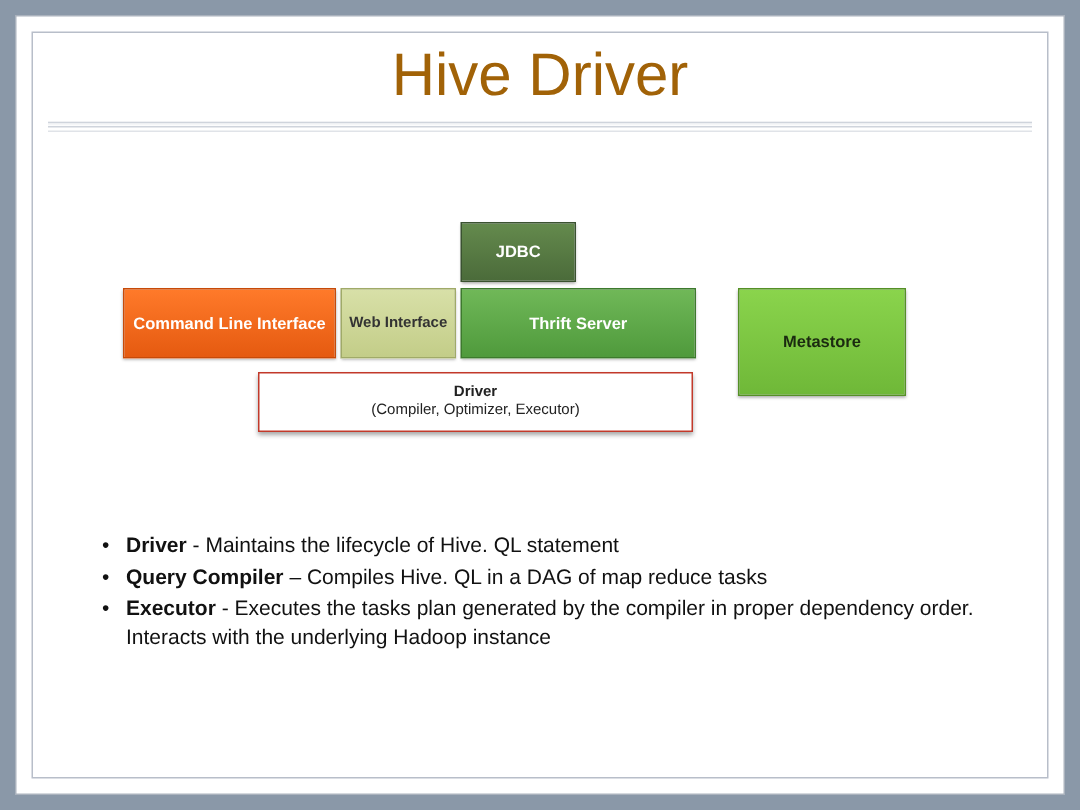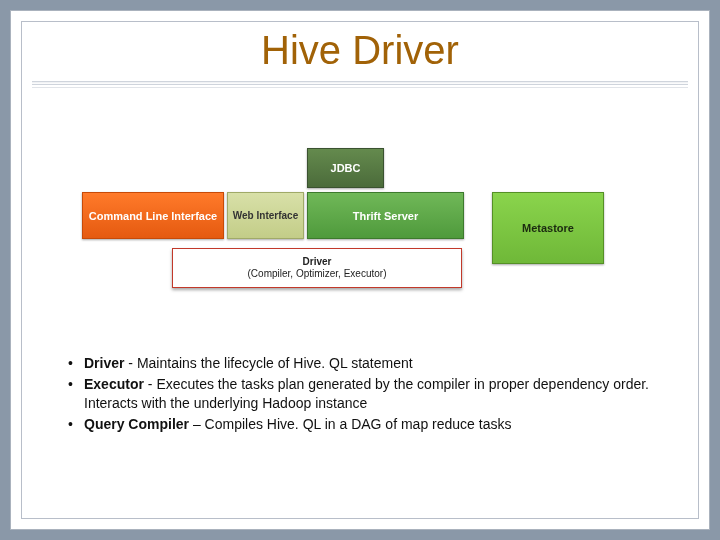--- a/index.html
+++ b/index.html
@@ -191,22 +191,22 @@
         <span class="d-sub">(Compiler, Optimizer, Executor)</span>
       </div>
     </div>
 
     <div class="bullets">
       <ul>
         <li>
           <span class="b">Driver</span><span> - </span><span>Maintains the lifecycle of Hive. QL statement</span>
         </li>
         <li>
-          <span class="b">Executor</span><span> -  </span><span>Executes the tasks plan generated by the compiler in proper dependency order.  Interacts with the underlying Hadoop instance</span>
+          <span class="b">Query Compiler</span><span> – </span><span>Compiles Hive. QL in a DAG of map reduce tasks</span>
         </li>
         <li>
-          <span class="b">Query Compiler</span><span> – </span><span>Compiles Hive. QL in a DAG of map reduce tasks</span>
+          <span class="b">Executor</span><span> -  </span><span>Executes the tasks plan generated by the compiler in proper dependency order.  Interacts with the underlying Hadoop instance</span>
         </li>
       </ul>
     </div>
 
   </div>
 </div>
 
 </body></html>

